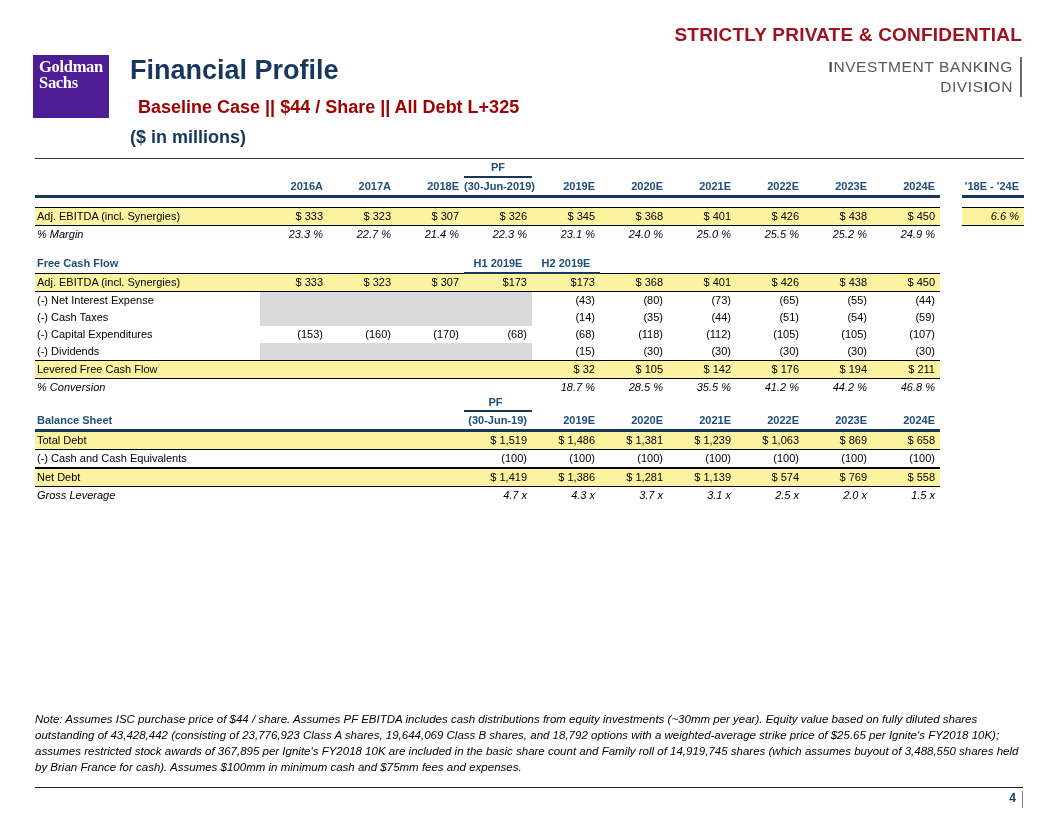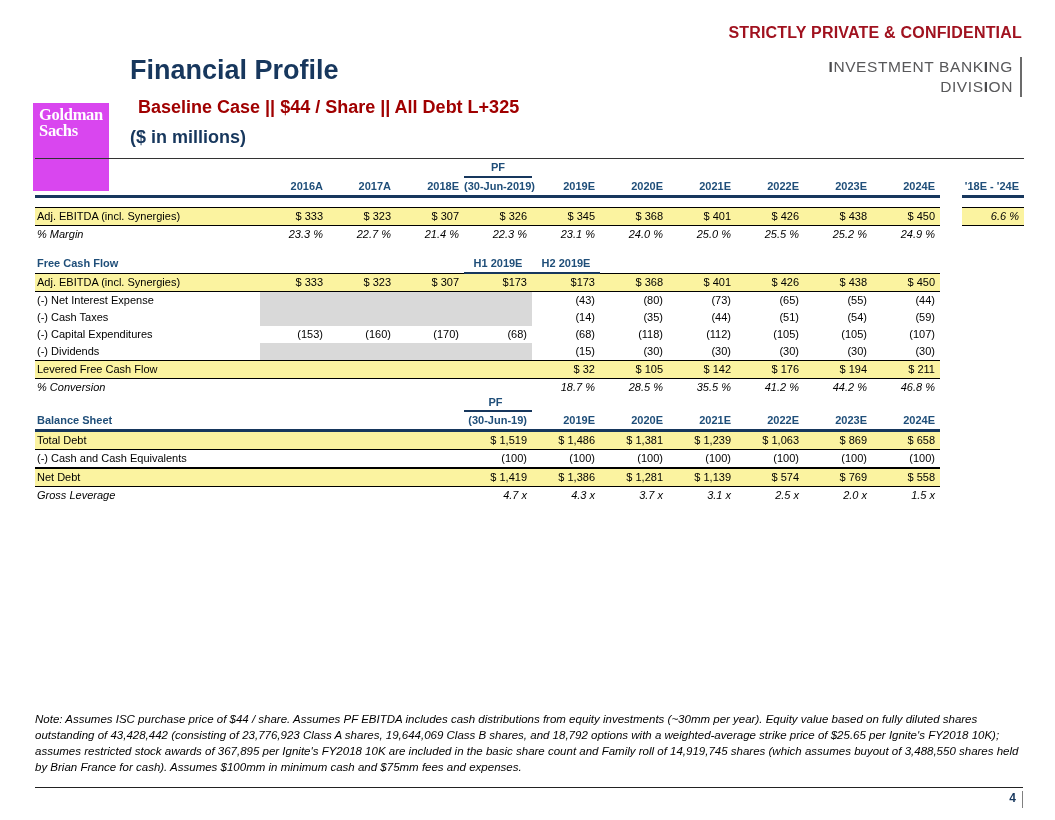--- a/index.html
+++ b/index.html
@@ -1,27 +1,27 @@
 <!DOCTYPE html>
 <html><head>
 <meta charset="utf-8">
 <title>Financial Profile</title>
 <style>
   html,body{margin:0;padding:0;background:#fff;}
   body{width:1055px;height:820px;position:relative;overflow:hidden;
        font-family:"Liberation Sans","DejaVu Sans",sans-serif;color:#000;}
 
   
-  .confidential{position:absolute;top:24px;right:33px;font-size:16px;font-weight:bold;
+  .confidential{position:absolute;top:24px;right:33px;font-size:19px;font-weight:bold;
                 color:#A0121F;letter-spacing:.2px;}
   .ibd{position:absolute;top:57px;right:33px;text-align:right;color:#58585A;
        font-size:15.5px;letter-spacing:.6px;line-height:1.28;
        border-right:2px solid #6B6B6B;padding-right:7px;}
   .ibd b{font-weight:bold;color:#4A4A4C;}
-  .logo{position:absolute;left:33px;top:55px;width:76px;height:88px;background:#d946ef;margin-top:48px;}
+  .logo{position:absolute;left:33px;top:55px;width:76px;height:63px;background:#4c1d95;}
   .logo-text{padding:4px 0 0 6px;color:#fff;font-family:"Liberation Serif","DejaVu Serif",serif;
              font-weight:bold;font-size:16.5px;line-height:.95;letter-spacing:-.3px;}
   .title{position:absolute;left:130px;top:55px;font-size:27px;font-weight:bold;color:#17375D;}
   .subtitle{position:absolute;left:130px;top:97px;font-size:18px;font-weight:bold;color:#A00000;margin-left:8px;}
   .units{position:absolute;left:130px;top:121px;font-size:18px;font-weight:bold;color:#17375D;margin-top:6px;}
 
   
   .tablewrap{position:absolute;left:35px;top:158px;}
   table.fin{border-collapse:collapse;table-layout:fixed;width:989px;font-size:11px;}
   col.c-lbl{width:225px;} col.c-v{width:68px;} col.c-gap{width:22px;} col.c-cagr{width:62px;}

